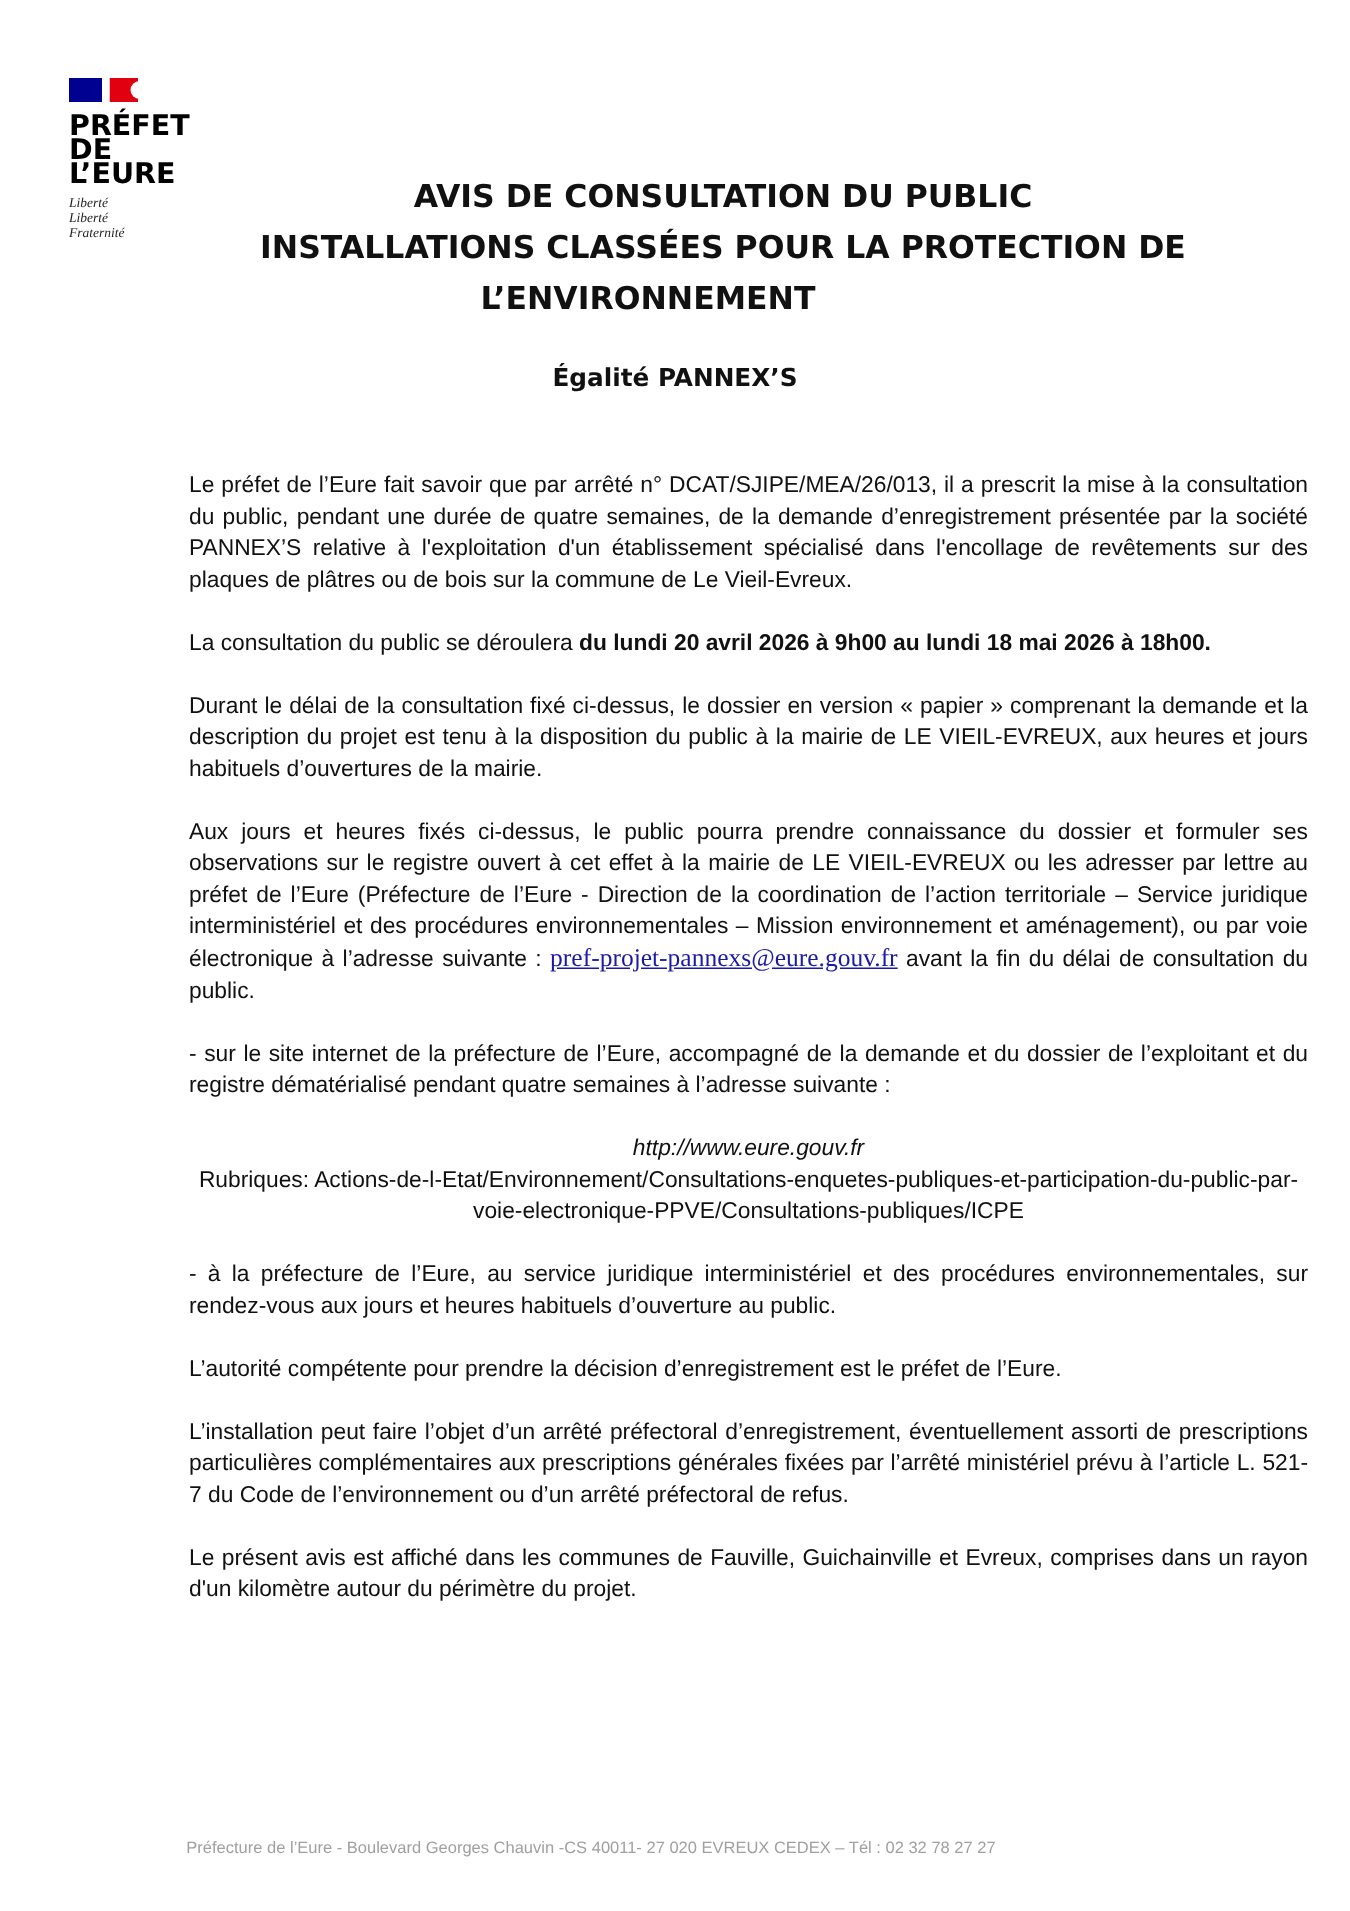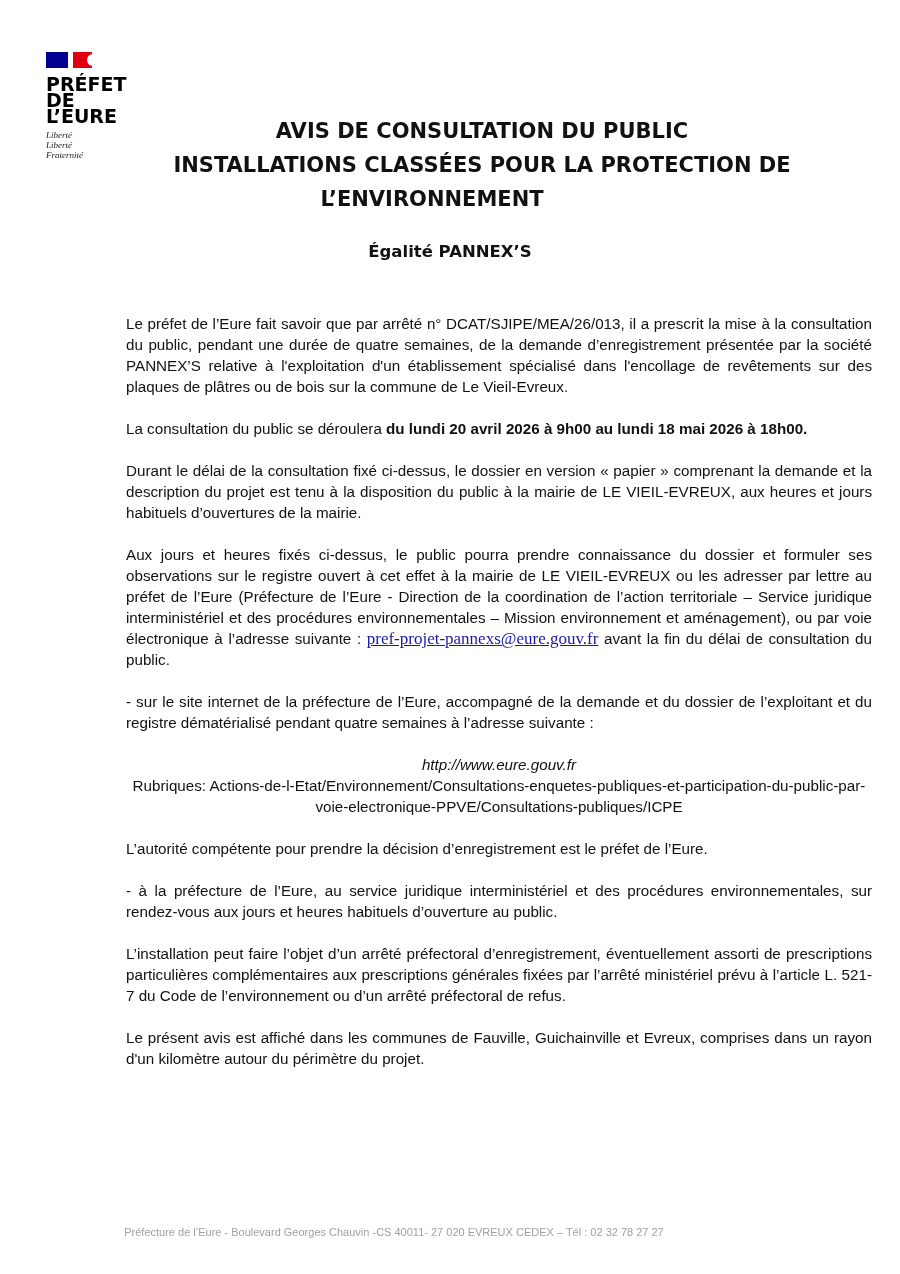--- a/index.html
+++ b/index.html
@@ -71,19 +71,19 @@
   <p>
     <span>La consultation du public se déroulera </span><span class="bold">du lundi 20 avril 2026 à 9h00 au lundi 18 mai 2026 à 18h00.</span>
   </p>
   <p>Durant le délai de la consultation fixé ci-dessus, le dossier en version « papier » comprenant la demande et la description du projet est tenu à la disposition du public à la mairie de LE VIEIL-EVREUX, aux heures et jours habituels d’ouvertures de la mairie.</p>
   <p>
     <span>Aux jours et heures fixés ci-dessus, le public pourra prendre connaissance du dossier et formuler ses observations sur le registre ouvert à cet effet à la mairie de LE VIEIL-EVREUX ou les adresser par lettre au préfet de l’Eure (Préfecture de l’Eure - Direction de la coordination de l’action territoriale – Service juridique interministériel et des procédures environnementales – Mission environnement et aménagement), ou par voie électronique à l’adresse suivante : </span><a class="email">pref-projet-pannexs@eure.gouv.fr</a><span> avant la fin du délai de consultation du public.</span>
   </p>
   <p>- sur le site internet de la préfecture de l’Eure, accompagné de la demande et du dossier de l’exploitant et du registre dématérialisé pendant quatre semaines à l’adresse suivante :</p>
   <p class="tight center italic">http://www.eure.gouv.fr</p>
   <p class="center" style="text-align:center; padding: 0 6px;">Rubriques: Actions-de-l-Etat/Environnement/Consultations-enquetes-publiques-et-participation-du-public-par-voie-electronique-PPVE/Consultations-publiques/ICPE</p>
+  <p>-  à la préfecture de l’Eure, au service juridique interministériel et des procédures environnementales, sur rendez-vous aux jours et heures habituels d’ouverture au public.</p>
   <p>L’autorité compétente pour prendre la décision d’enregistrement est le préfet de l’Eure.</p>
-  <p>-  à la préfecture de l’Eure, au service juridique interministériel et des procédures environnementales, sur rendez-vous aux jours et heures habituels d’ouverture au public.</p>
   <p>L’installation peut faire l’objet d’un arrêté préfectoral d’enregistrement, éventuellement assorti de prescriptions particulières complémentaires aux prescriptions générales fixées par l’arrêté ministériel prévu à l’article L. 521-7 du Code de l’environnement ou d’un arrêté préfectoral de refus.</p>
   <p>Le présent avis est affiché dans les communes de Fauville, Guichainville et Evreux, comprises dans un rayon d'un kilomètre autour du périmètre du projet.</p>
 </div>
 
 <div class="footer">Préfecture de l’Eure - Boulevard Georges Chauvin -CS 40011-  27 020 EVREUX CEDEX – Tél : 02 32 78 27 27</div>
 
 </body></html>

